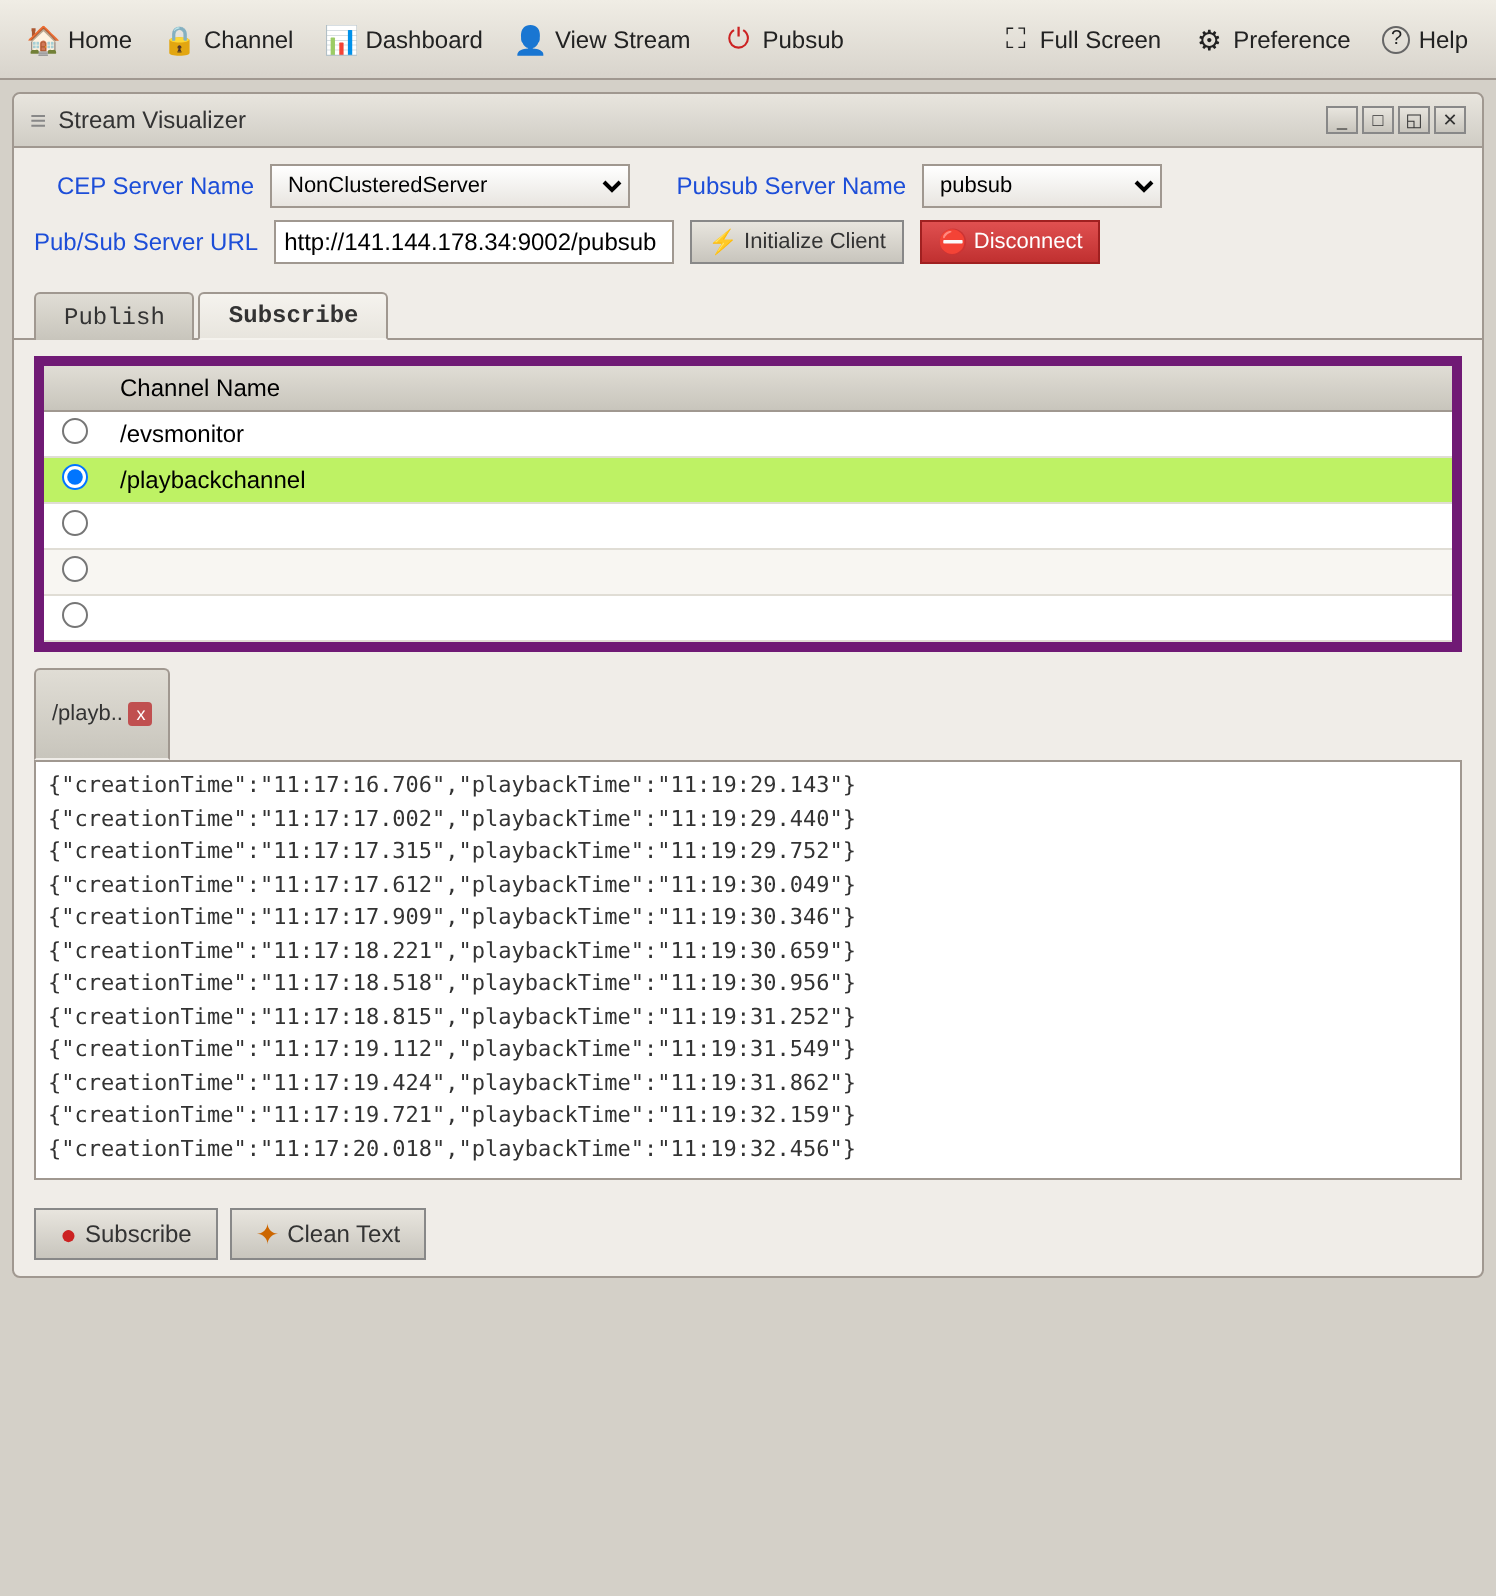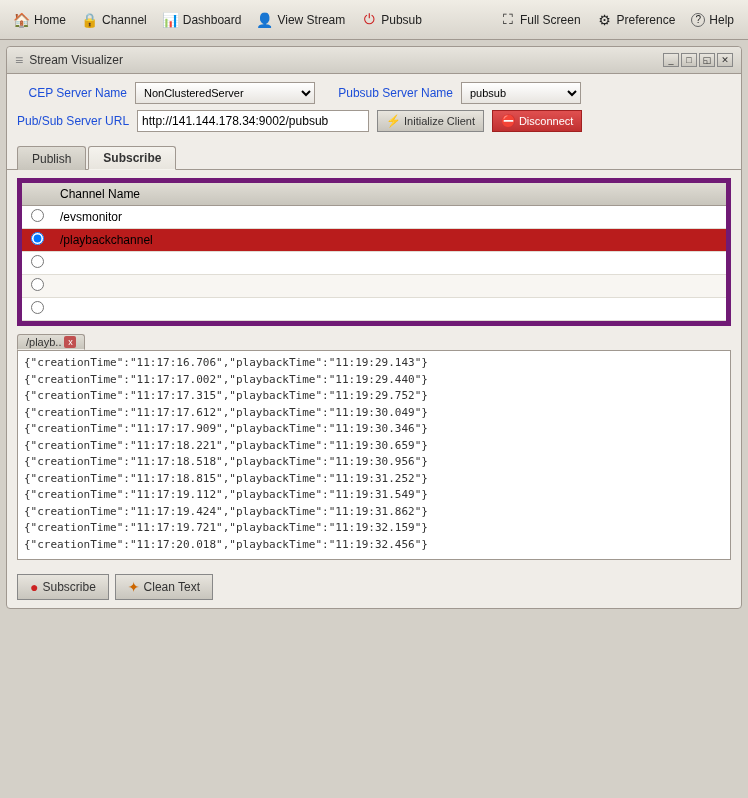--- a/index.html
+++ b/index.html
@@ -148,20 +148,21 @@
     .tab-btn {
       padding: 4px 14px;
       background: linear-gradient(to bottom, #e0ddd5, #c8c5bc);
       border: 1px solid #a09890;
       border-bottom: none;
       cursor: pointer;
       font-size: 12px;
       color: #333;
       border-radius: 3px 3px 0 0;
       margin-bottom: -1px;
+      font-family: Liberation Mono, monospace;
     }
     .tab-btn.active {
       background: linear-gradient(to bottom, #f5f3ee, #e8e5de);
       font-weight: bold;
       border-bottom: 1px solid #f5f3ee;
     }
 
     
     #channel-table-container {
       margin: 8px 10px;
@@ -180,21 +181,21 @@
       font-weight: normal;
       border-bottom: 1px solid #a09890;
     }
     .channel-table td {
       padding: 3px 8px;
       font-size: 12px;
       border-bottom: 1px solid #e0ddd5;
       height: 22px;
     }
     .channel-table tr:nth-child(even) td { background: #f8f6f2; }
-    .channel-table tr.selected td { background: #b91c1c; }
+    .channel-table tr.selected td { background: #bef264; }
     .radio-cell { width: 30px; text-align: center; }
     input[type="radio"] { cursor: pointer; }
 
     
     #output-header {
       padding: 4px 10px;
       display: flex;
       align-items: center;
       justify-content: space-between;
     }
@@ -214,21 +215,21 @@
     
     #output-tabs {
       padding: 0 10px;
       display: flex;
       gap: 2px;
     }
     .output-tab {
       display: flex;
       align-items: center;
       gap: 3px;
-      padding: 1px 8px;
+      padding: 16px 8px;
       background: linear-gradient(to bottom, #e0ddd5, #c8c5bc);
       border: 1px solid #a09890;
       border-bottom: 1px solid #f0ede8;
       cursor: pointer;
       font-size: 11px;
       color: #333;
       border-radius: 3px 3px 0 0;
     }
     .output-tab-close {
       width: 12px;
@@ -340,21 +341,21 @@
 
     <div id="form-area">
       <div class="form-row">
         <label class="form-label">CEP Server Name</label>
         <select class="form-select"><option>NonClusteredServer</option><option>ClusteredServer</option></select>
         <label class="form-label" style="min-width:130px;text-align:right;">Pubsub Server Name</label>
         <select class="form-select" style="width:120px;"><option>pubsub</option></select>
       </div>
       <div class="form-row">
         <label class="form-label">Pub/Sub Server URL</label>
-        <input class="form-input" type="text" style="width: 232px;" value="http://141.144.178.34:9002/pubsub">
+        <input class="form-input" type="text" style="width: 200px;" value="http://141.144.178.34:9002/pubsub">
         <button class="form-btn">
           <span class="btn-icon">⚡</span>
           <span>Initialize Client</span>
         </button>
         <button class="form-btn btn-red">
           <span class="btn-icon">⛔</span>
           <span>Disconnect</span>
         </button>
       </div>
     </div>

